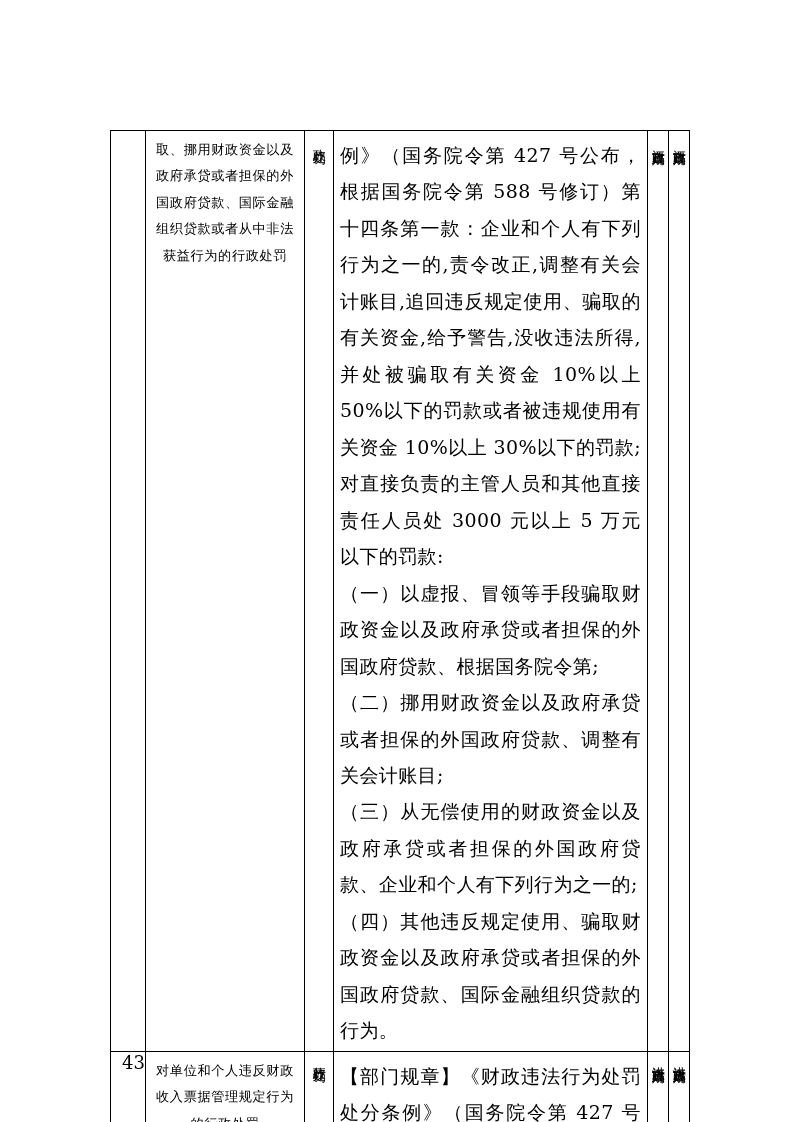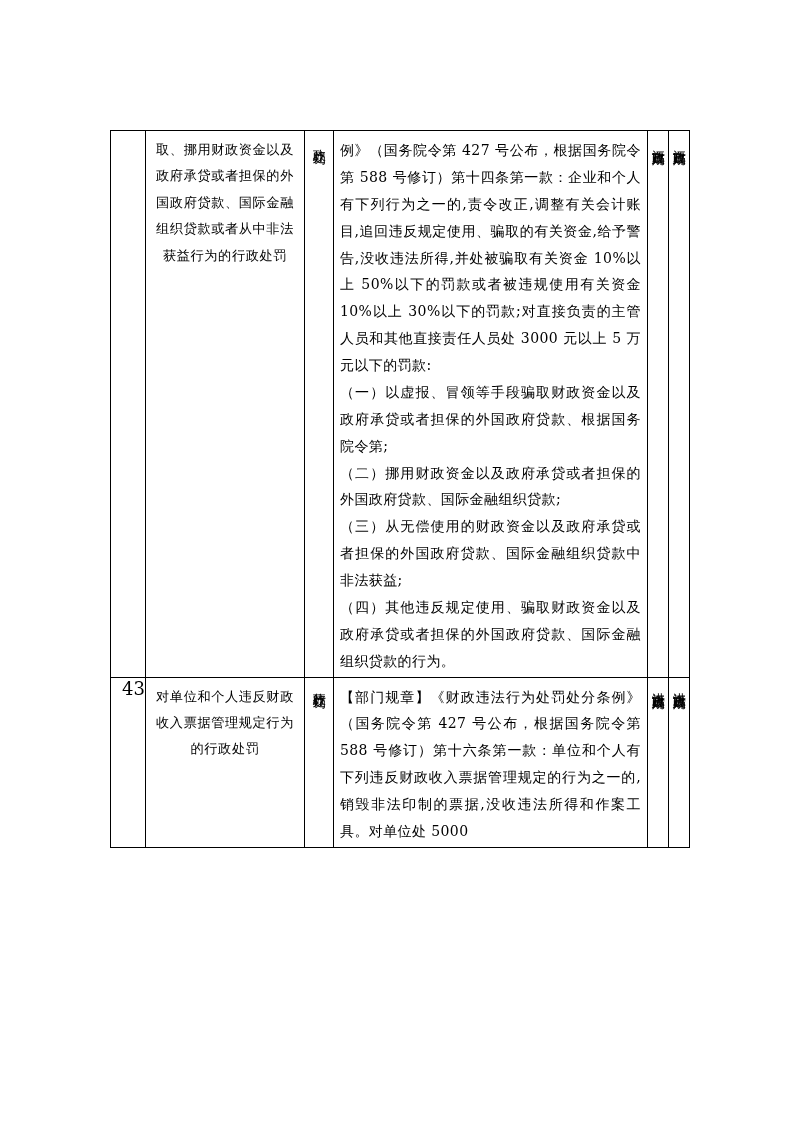--- a/index.html
+++ b/index.html
@@ -29,21 +29,21 @@
     border-collapse: collapse;
     table-layout: fixed;
   }
   .doc-table td {
     border: 1px solid #000000;
     vertical-align: top;
     padding: 0;
   }
   .cell-inner {
     padding: 6px 6px 2px 6px;
-    font-size: 14px;
+    font-size: 19px;
     line-height: 1.92;
     letter-spacing: 0.4px;
     text-align: justify;
     text-justify: inter-ideograph;
   }
   .col-no {
     width: 34px;
   }
   .col-name {
     width: 158px;
@@ -118,22 +118,22 @@
         </td>
         <td class="col-type">
           <div class="vert-wrap">
             <div class="vert-text">政处罚</div>
           </div>
         </td>
         <td class="col-basis">
           <div class="cell-inner">
             <p class="para">例》（国务院令第 427 号公布，根据国务院令第 588 号修订）第十四条第一款：企业和个人有下列行为之一的,责令改正,调整有关会计账目,追回违反规定使用、骗取的有关资金,给予警告,没收违法所得,并处被骗取有关资金 10%以上 50%以下的罚款或者被违规使用有关资金 10%以上 30%以下的罚款;对直接负责的主管人员和其他直接责任人员处 3000 元以上 5 万元以下的罚款:</p>
             <p class="para">（一）以虚报、冒领等手段骗取财政资金以及政府承贷或者担保的外国政府贷款、根据国务院令第;</p>
-            <p class="para">（二）挪用财政资金以及政府承贷或者担保的外国政府贷款、国际金融组织贷款;</p>
-            <p class="para">（三）从无偿使用的财政资金以及政府承贷或者担保的外国政府贷款、国际金融组织贷款中非法获益;</p>
+            <p class="para">（二）挪用财政资金以及政府承贷或者担保的外国政府贷款、调整有关会计账目;</p>
+            <p class="para">（三）从无偿使用的财政资金以及政府承贷或者担保的外国政府贷款、企业和个人有下列行为之一的;</p>
             <p class="para">（四）其他违反规定使用、骗取财政资金以及政府承贷或者担保的外国政府贷款、国际金融组织贷款的行为。</p>
           </div>
         </td>
         <td class="col-org1">
           <div class="vert-wrap">
             <div class="vert-text">江市财政局</div>
           </div>
         </td>
         <td class="col-org2">
           <div class="vert-wrap">

